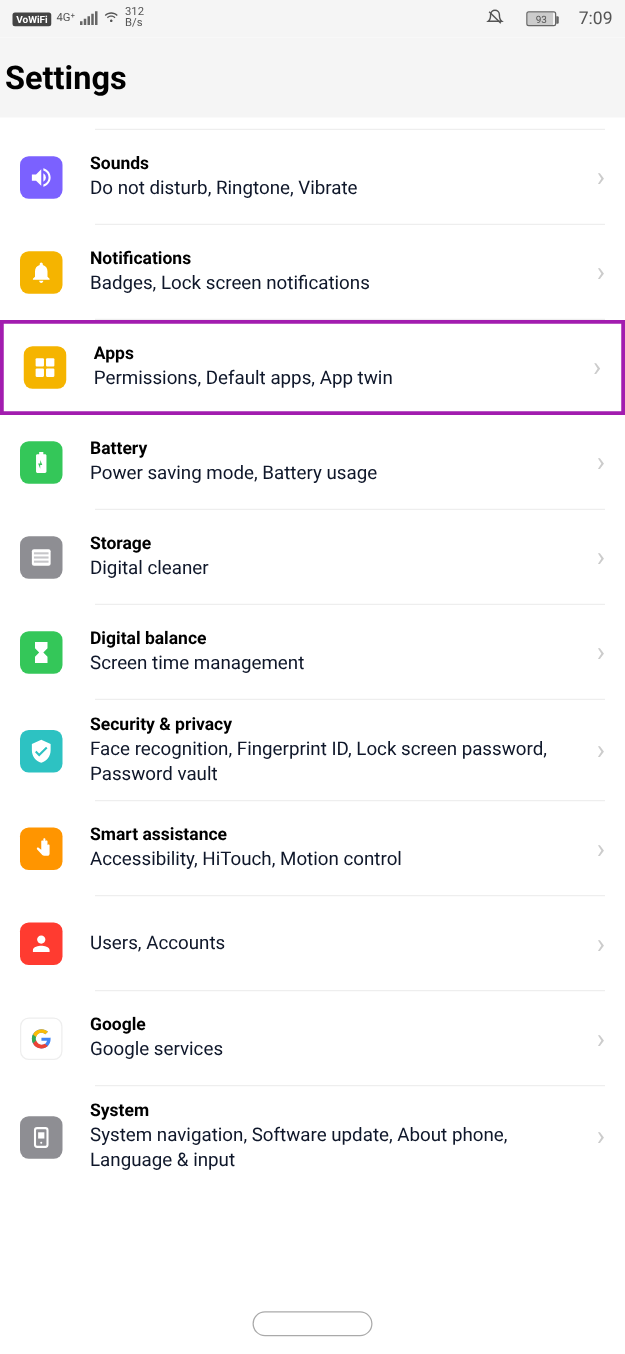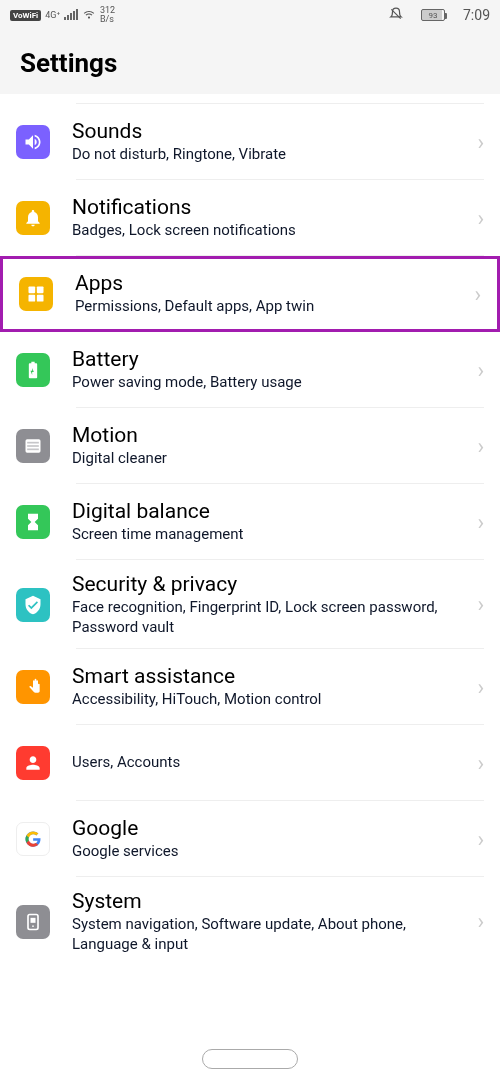--- a/index.html
+++ b/index.html
@@ -29,21 +29,21 @@
     .signal span:nth-child(2){height:5px;}
     .signal span:nth-child(3){height:7px;}
     .signal span:nth-child(4){height:9px;}
     .signal span:nth-child(5){height:11px;}
     .wifi-icon { font-size:14px; }
     .speed { font-size:9px; line-height:1; }
     .battery-icon { border:1px solid #666; border-radius:2px; width:24px; height:12px; position:relative; display:flex; align-items:center; justify-content:center; font-size:8px; background: linear-gradient(to right, #ccc 93%, transparent 93%); }
     .battery-icon::after { content:''; position:absolute; right:-3px; top:3px; width:2px; height:6px; background:#666; border-radius:0 1px 1px 0; }
     .header {
       background: #f5f5f5;
-      padding: 18px 20px 16px;
+      padding: 18px 4px 16px;
     }
     .header h1 {
       font-size: 26px;
       font-weight: 700;
       color: #000;
     }
     .list {
       background: #fff;
     }
     .item {
@@ -67,23 +67,23 @@
       border-radius: 7px;
       display: flex;
       align-items: center;
       justify-content: center;
       flex-shrink: 0;
       margin-right: 22px;
     }
     .icon-box svg { width:20px; height:20px; fill:#fff; }
     .item-text { flex: 1; min-width:0; }
     .item-title {
-      font-size: 21px;
+      font-size: 14px;
       color: #000;
-      font-weight: 400;
+      font-weight: 700;
       margin-bottom: 2px;
     }
     .item-sub {
       font-size: 15px;
       color: #0f172a;
       line-height: 1.3;
     }
     .chevron {
       color: #ccc;
       font-size: 22px;
@@ -212,21 +212,21 @@
     <div class="item">
       <div class="icon-box" style="background:#8e8e93;">
         <svg viewBox="0 0 24 24">
           <rect x="3" y="4" width="18" height="16" rx="2"></rect>
           <rect x="5" y="7" width="14" height="2" fill="#8e8e93" fill-opacity="0.5"></rect>
           <rect x="5" y="11" width="14" height="2" fill="#8e8e93" fill-opacity="0.5"></rect>
           <rect x="5" y="15" width="14" height="2" fill="#8e8e93" fill-opacity="0.5"></rect>
         </svg>
       </div>
       <div class="item-text">
-        <div class="item-title">Motion</div>
+        <div class="item-title">Storage</div>
         <div class="item-sub">Digital cleaner</div>
       </div>
       <div class="chevron">›</div>
       <div class="item-divider"></div>
     </div>
     <div class="item">
       <div class="icon-box" style="background:#34c759;">
         <svg viewBox="0 0 24 24">
           <path d="M6 2v6h.01L6 8.01 10 12l-4 4 .01.01H6V22h12v-5.99h-.01L18 16l-4-4 4-3.99-.01-.01H18V2H6z"></path>
         </svg>

